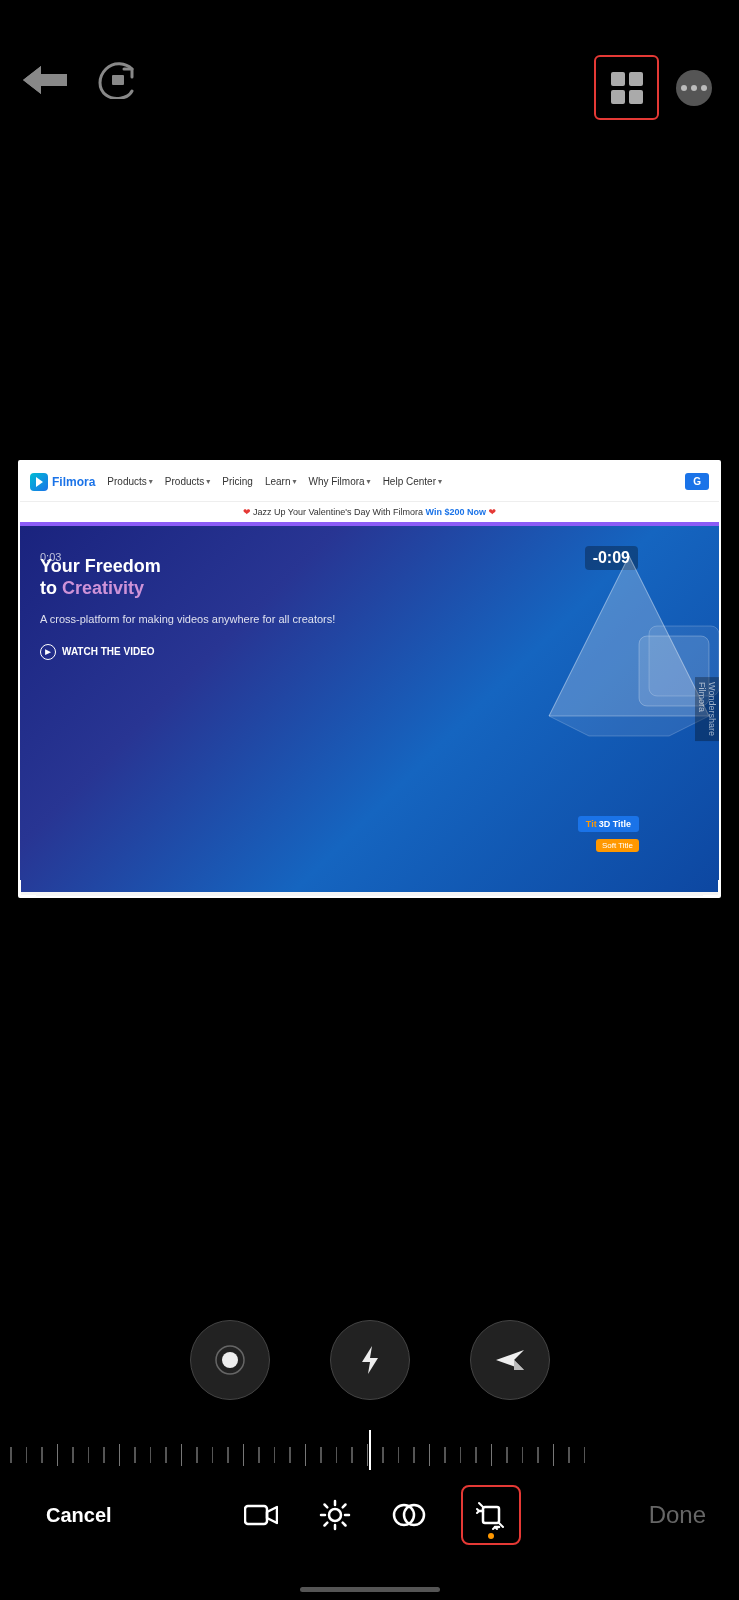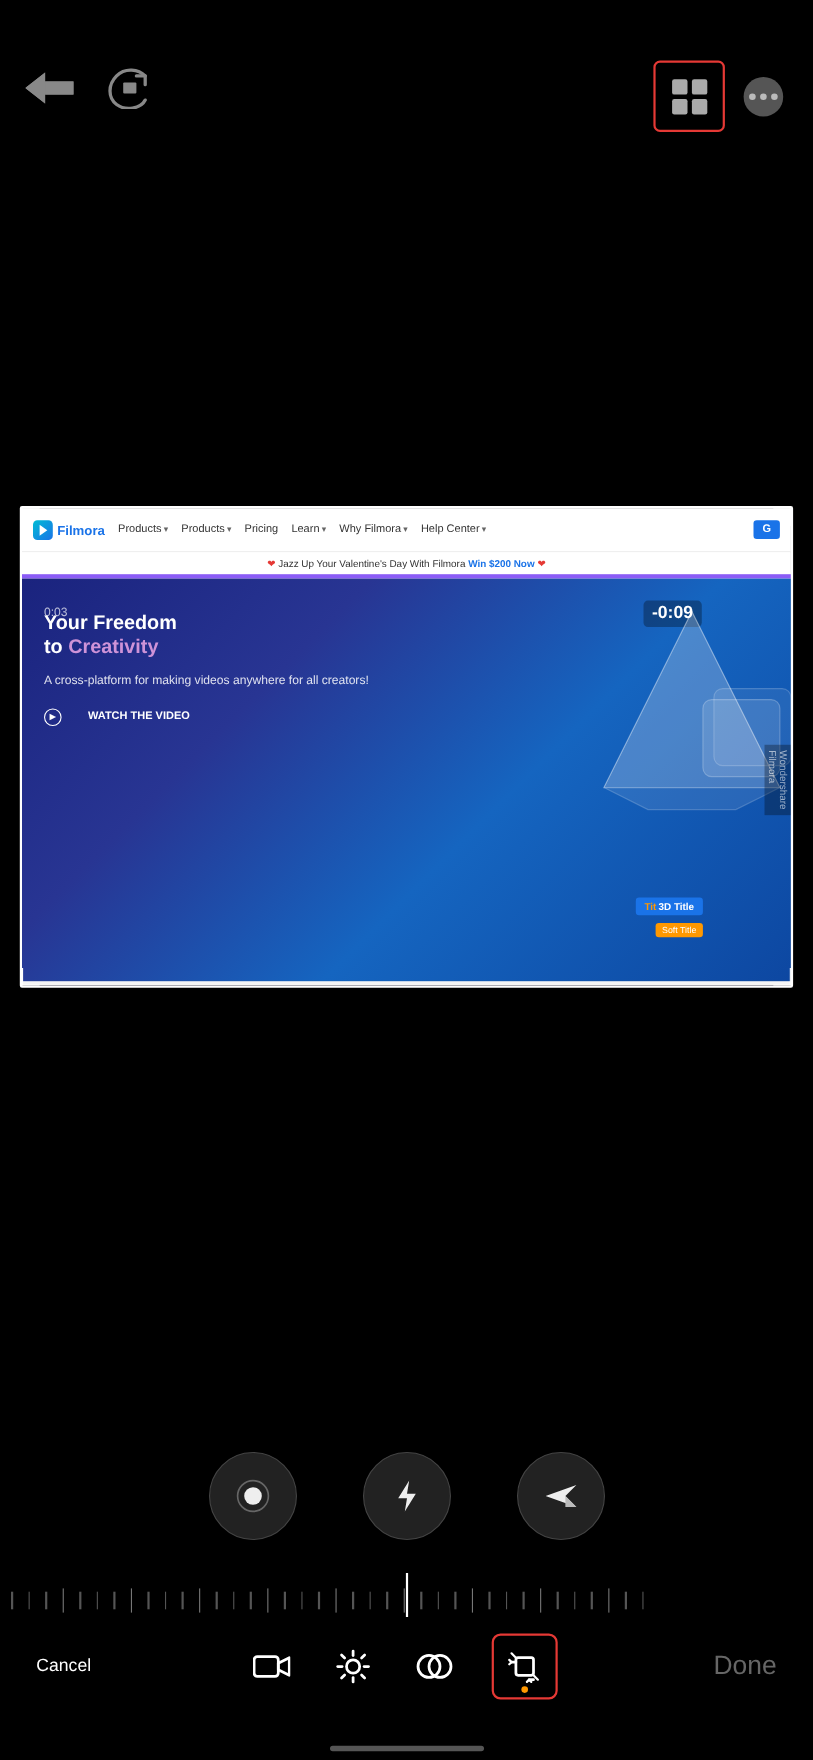--- a/index.html
+++ b/index.html
@@ -180,21 +180,21 @@
     .hero-subtitle {
       color: rgba(255,255,255,0.85);
       font-size: 11px;
       margin-top: 12px;
       max-width: 55%;
       line-height: 1.5;
     }
     .watch-btn {
       display: flex;
       align-items: center;
-      gap: 24px;
+      gap: 6px;
       margin-top: 16px;
       color: #fff;
       font-size: 10px;
       font-weight: 600;
     }
     .play-circle {
       width: 16px;
       height: 16px;
       border: 1.5px solid #fff;
       border-radius: 50%;
@@ -321,22 +321,23 @@
       justify-content: space-between;
       padding: 0 25px;
     }
     .toolbar-btn {
       color: #fff;
       font-size: 15px;
       cursor: pointer;
       padding: 8px;
     }
     .toolbar-btn.cancel-btn {
-      font-size: 16px;
-      font-weight: 400;
+      font-size: 20px;
+      font-weight: 700;
+      margin-left: 13px;
     }
     .toolbar-btn.done-btn {
       font-size: 24px;
       color: #666;
     }
     .toolbar-icon-group {
       display: flex;
       gap: 30px;
       align-items: center;
     }

